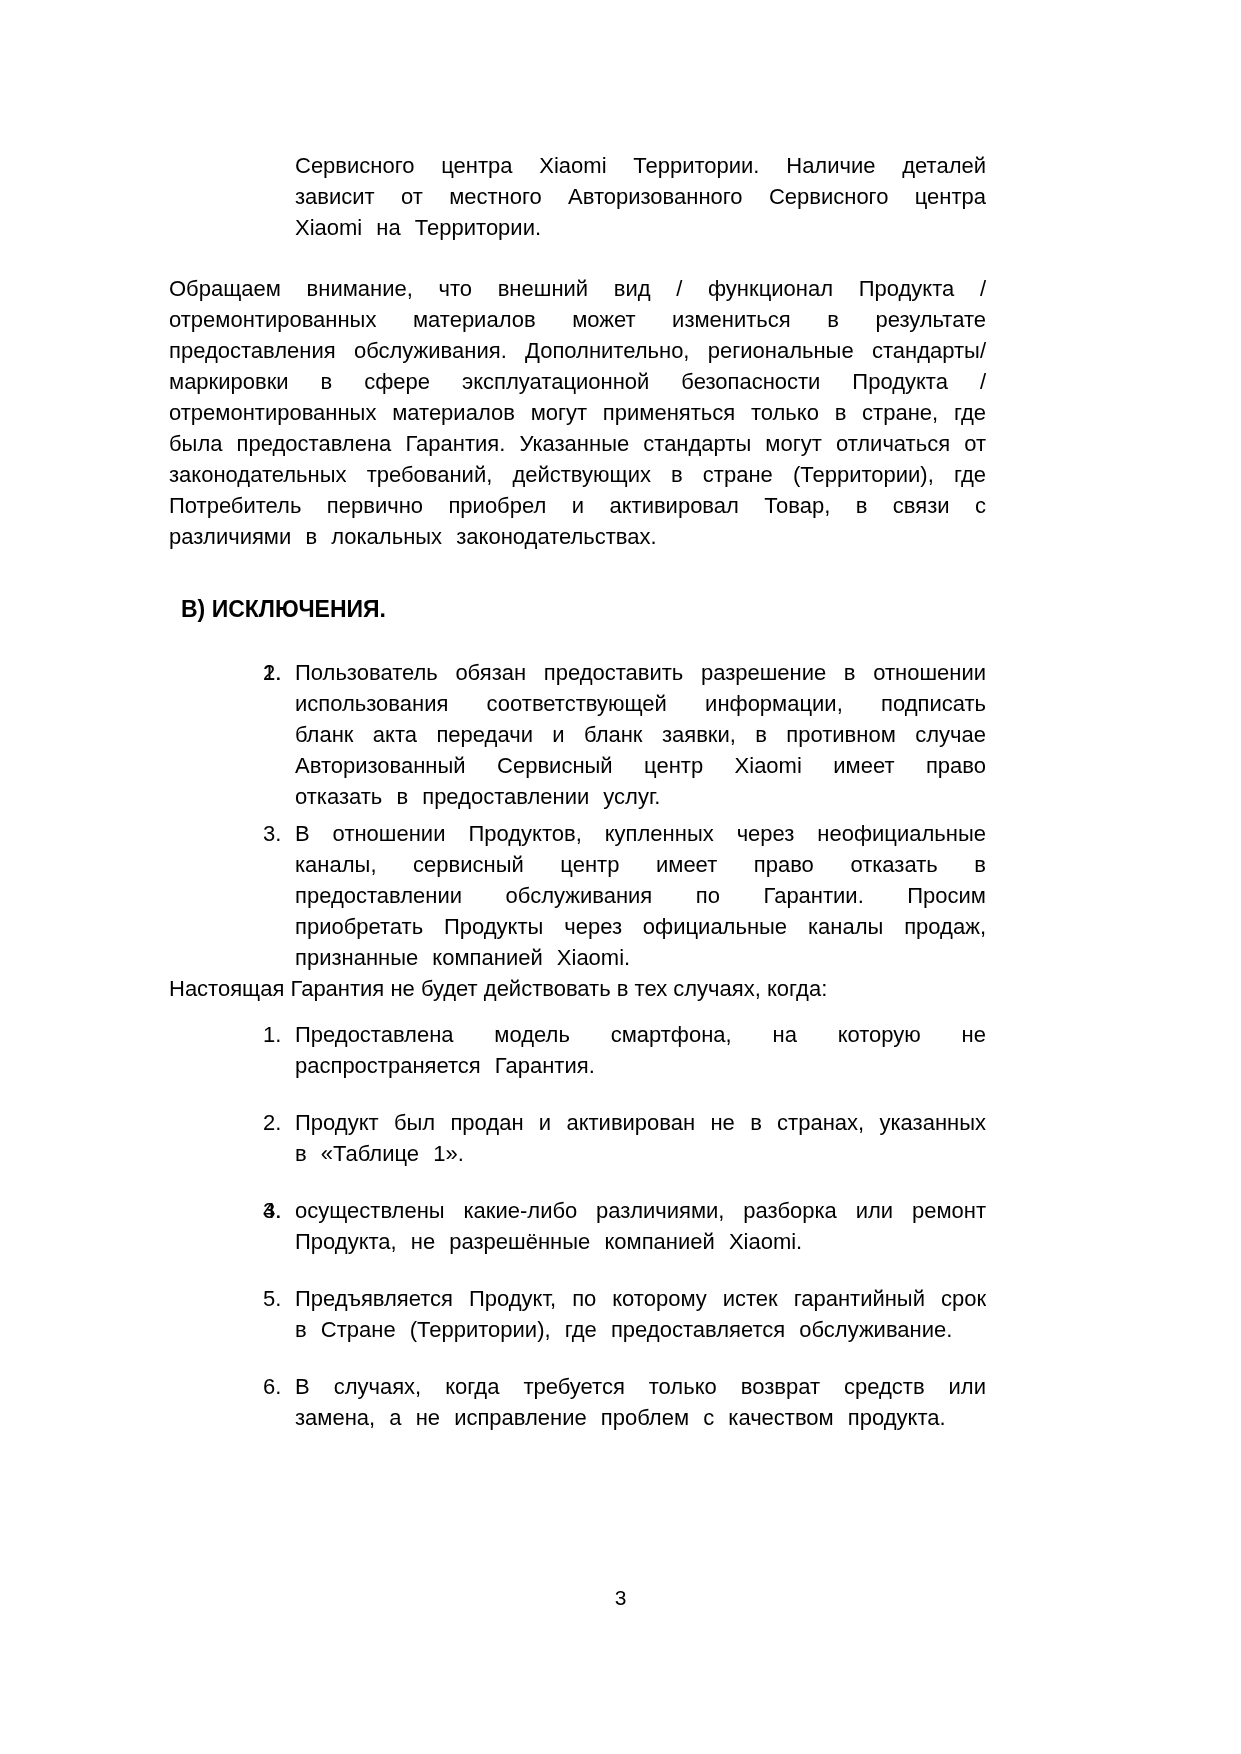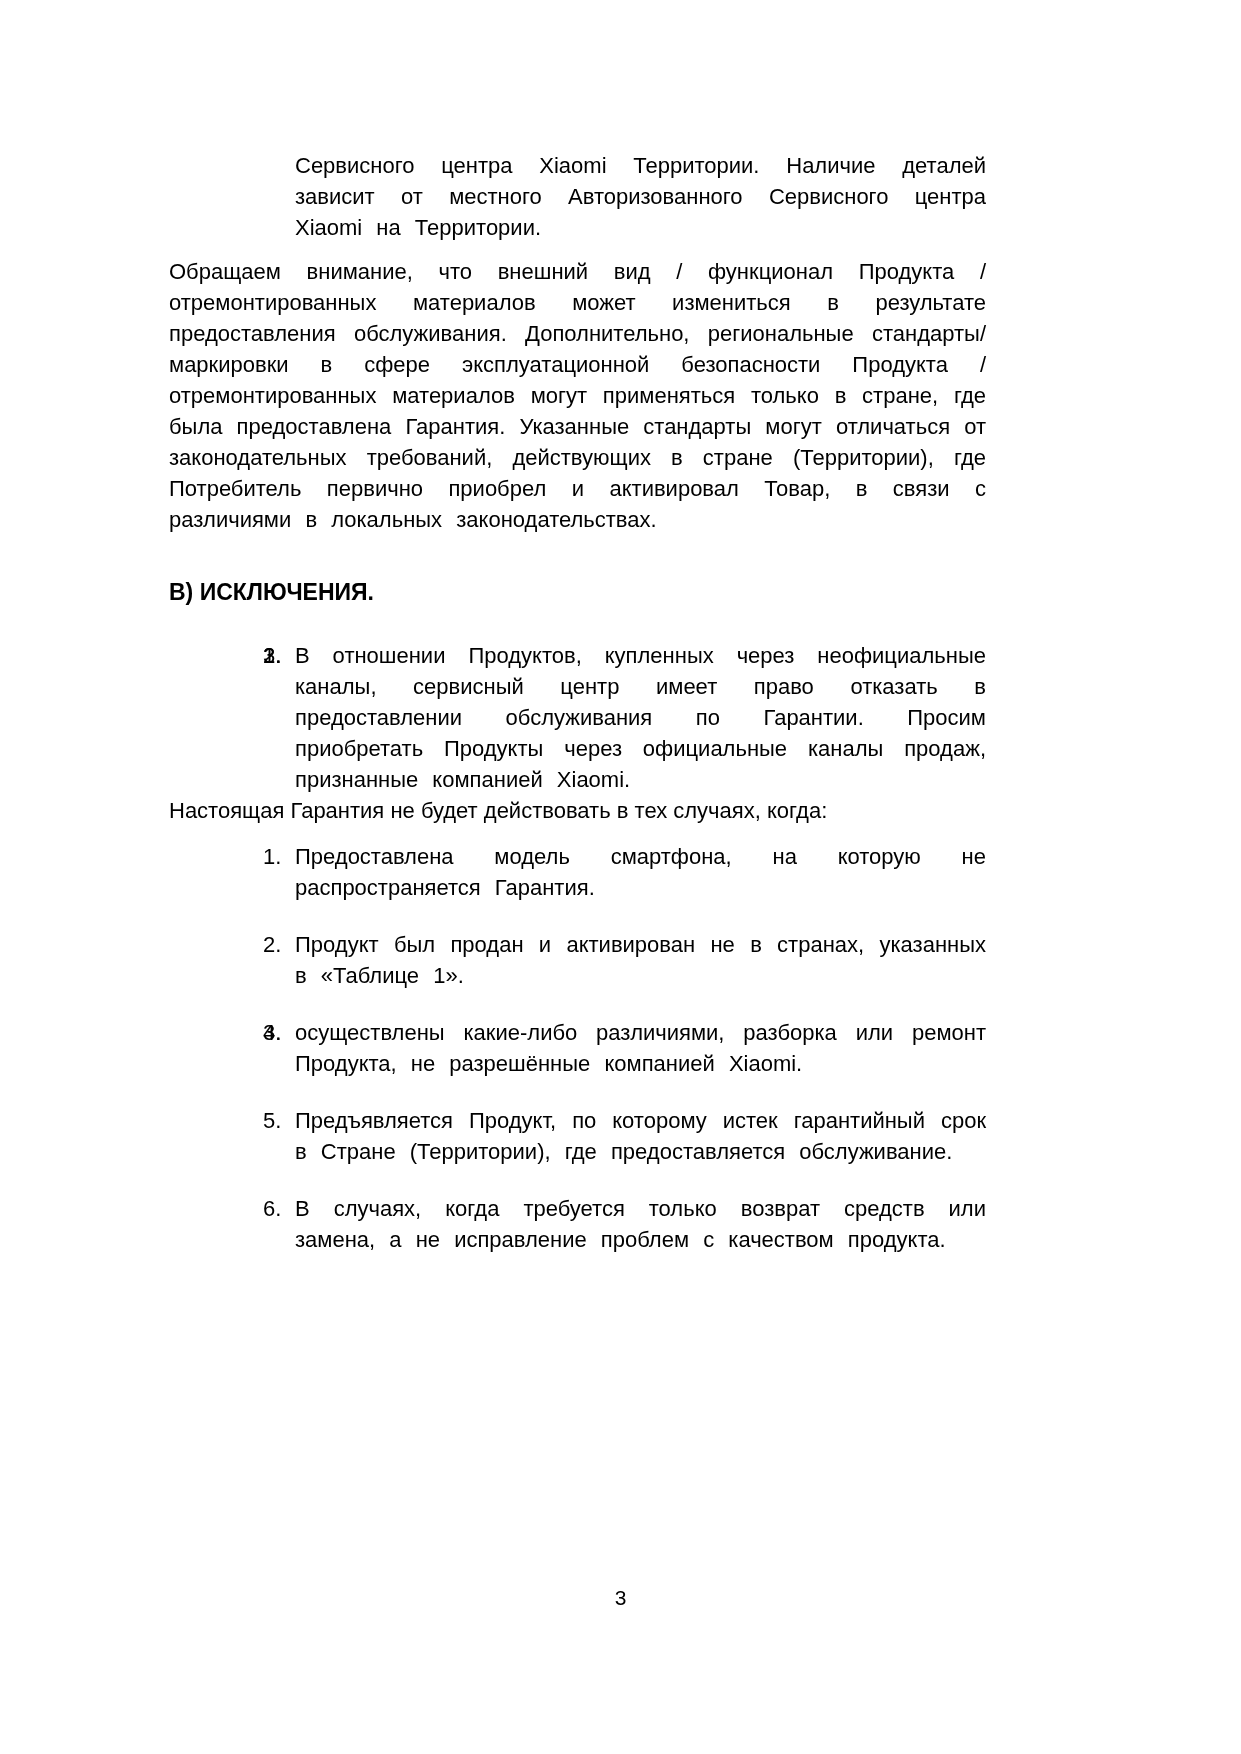--- a/index.html
+++ b/index.html
@@ -19,23 +19,23 @@
     font-size: 22px;
     line-height: 31px;
     overflow: hidden;
   }
   p { margin: 0; }
   .just {
     text-align: justify;
     word-spacing: 8px;
   }
   .indent { margin-left: 126px; }
-  .notice { margin-top: 13px; }
+  .notice { margin-top: 30px; }
   .heading {
-    margin: 42px 0 0 0;
+    margin: 42px 0 0 12px;
     font-size: 23px;
     font-weight: bold;
     line-height: 31px;
   }
   .intro  { margin-top: 12px; }
   .intro2 { }
   .list   { margin-top: 32px; }
   .list2  { margin-top: 15px; }
   .li {
     position: relative;
@@ -71,21 +71,21 @@
   <p class="just notice">Обращаем внимание, что внешний вид / функционал Продукта / отремонтированных материалов может измениться в результате предоставления обслуживания. Дополнительно, региональные стандарты/маркировки в сфере эксплуатационной безопасности Продукта / отремонтированных материалов могут применяться только в стране, где была предоставлена Гарантия. Указанные стандарты могут отличаться от законодательных требований, действующих в стране (Территории), где Потребитель первично приобрел и активировал Товар, в связи с различиями в локальных законодательствах.</p>
 
   <h2 class="heading">В) ИСКЛЮЧЕНИЯ.</h2>
 
 
   <div class="list list-tight">
     <div class="li">
       <span class="num">1.</span>
     </div>
     <div class="li">
-      <span class="num">2.</span>
+      <span class="num">2.</span><span>Пользователь обязан предоставить разрешение в отношении использования соответствующей информации, подписать бланк акта передачи и бланк заявки, в противном случае Авторизованный Сервисный центр Xiaomi имеет право отказать в предоставлении услуг.</span>
     </div>
     <div class="li">
       <span class="num">3.</span><span>В отношении Продуктов, купленных через неофициальные каналы, сервисный центр имеет право отказать в предоставлении обслуживания по Гарантии. Просим приобретать Продукты через официальные каналы продаж, признанные компанией Xiaomi.</span>
     </div>
   </div>
 
   <p class="intro2">Настоящая Гарантия не будет действовать в тех случаях, когда:</p>
 
   <div class="list2 list-spaced">
     <div class="li">

